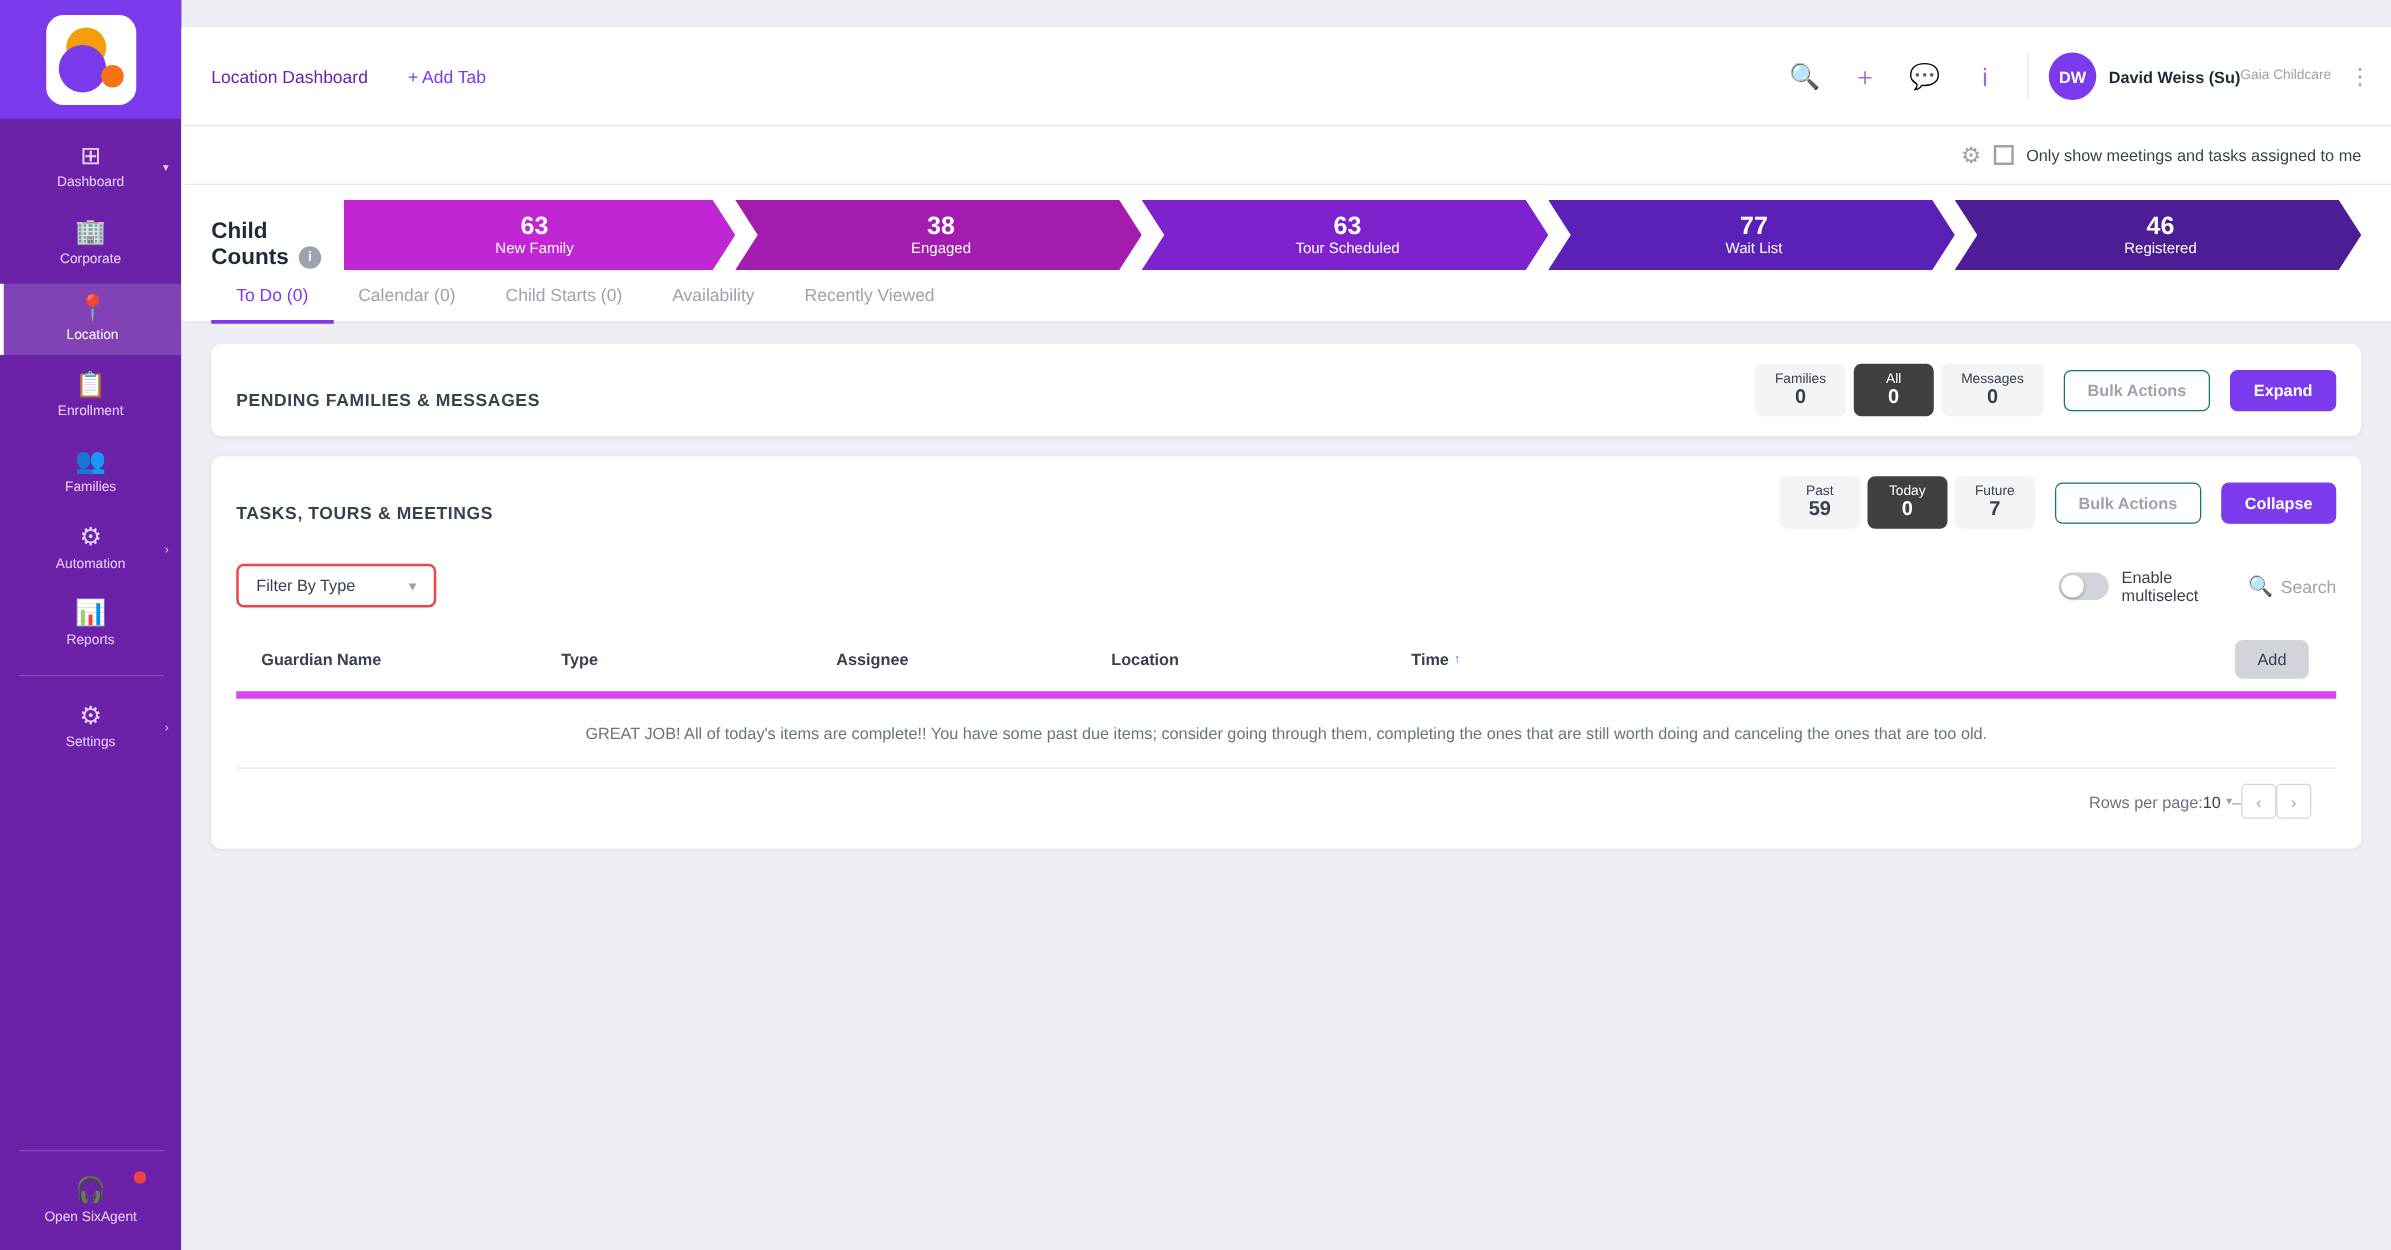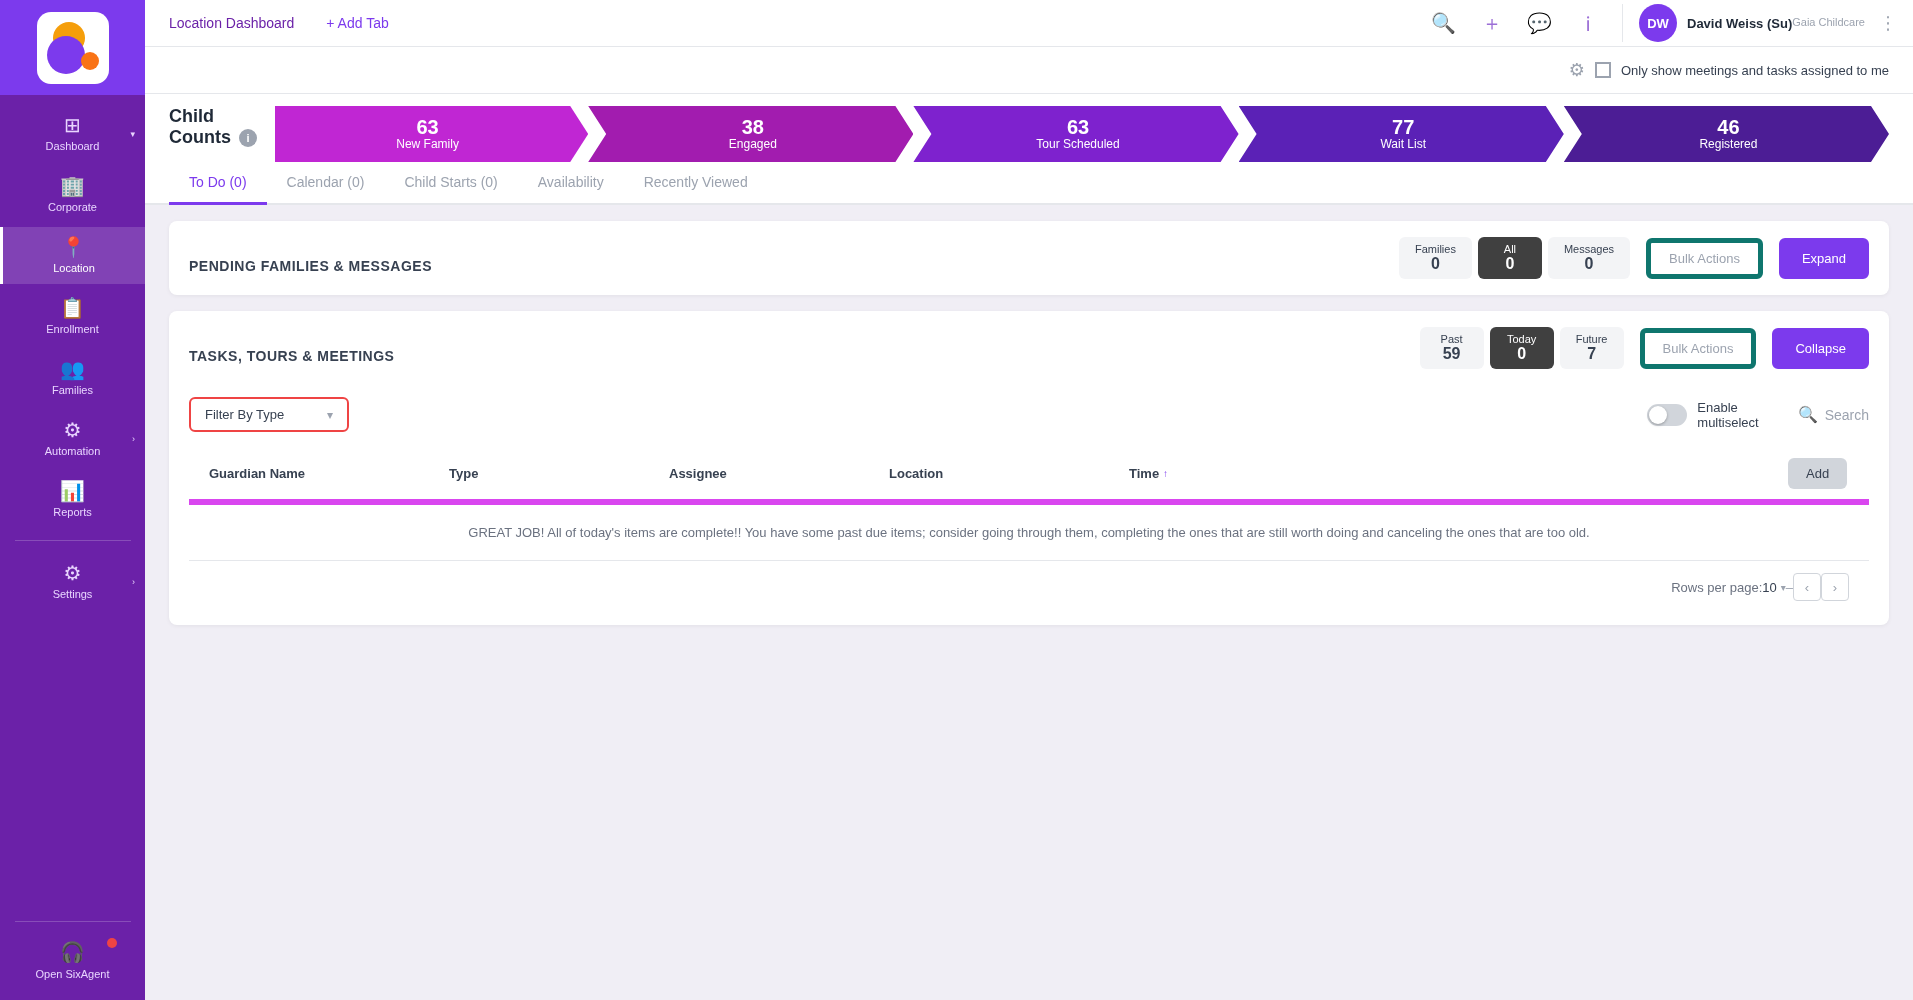--- a/index.html
+++ b/index.html
@@ -130,27 +130,28 @@
     .main {
       flex: 1;
       display: flex;
       flex-direction: column;
       overflow: hidden;
     }
 
     
     .topbar {
       background: white;
-      height: 47px;
+      height: 79px;
       display: flex;
       align-items: center;
       padding: 0 16px;
       border-bottom: 1px solid #e5e7eb;
       position: relative;
       flex-shrink: 0;
+      margin-top: 22px;
     }
     .topbar-tabs {
       display: flex;
       align-items: center;
       gap: 16px;
     }
     .topbar-tab {
       color: #9ca3af;
       font-size: 14px;
       cursor: pointer;
@@ -227,21 +228,21 @@
       border: 2px solid #9ca3af;
       background: white;
       cursor: pointer;
     }
 
     
     .child-counts-section {
       background: white;
       padding: 12px 24px 0 24px;
       display: flex;
-      align-items: flex-start;
+      align-items: flex-end;
       gap: 16px;
     }
     .child-counts-label {
       display: flex;
       flex-direction: column;
       min-width: 90px;
     }
     .info-icon {
       width: 18px; height: 18px;
       background: #9ca3af;
@@ -344,25 +345,26 @@
     }
     .filter-btn.active {
       background: #404040;
       color: white;
     }
     .filter-btn .btn-count { font-size: 16px; font-weight: 700; }
     .filter-btn .btn-label { font-size: 11px; }
     .action-btn {
       padding: 8px 18px;
       border-radius: 6px;
-      border: 5px solid #0f766e;
+      border: 1px solid #0f766e;
       background: white;
       font-size: 13px;
       color: #9ca3af;
       cursor: pointer;
+      font-weight: bold;
     }
     .action-btn.primary {
       background: #7c3aed;
       color: white;
       border-color: #7c3aed;
     }
 
     
     .tasks-section {
       padding: 12px 20px;

